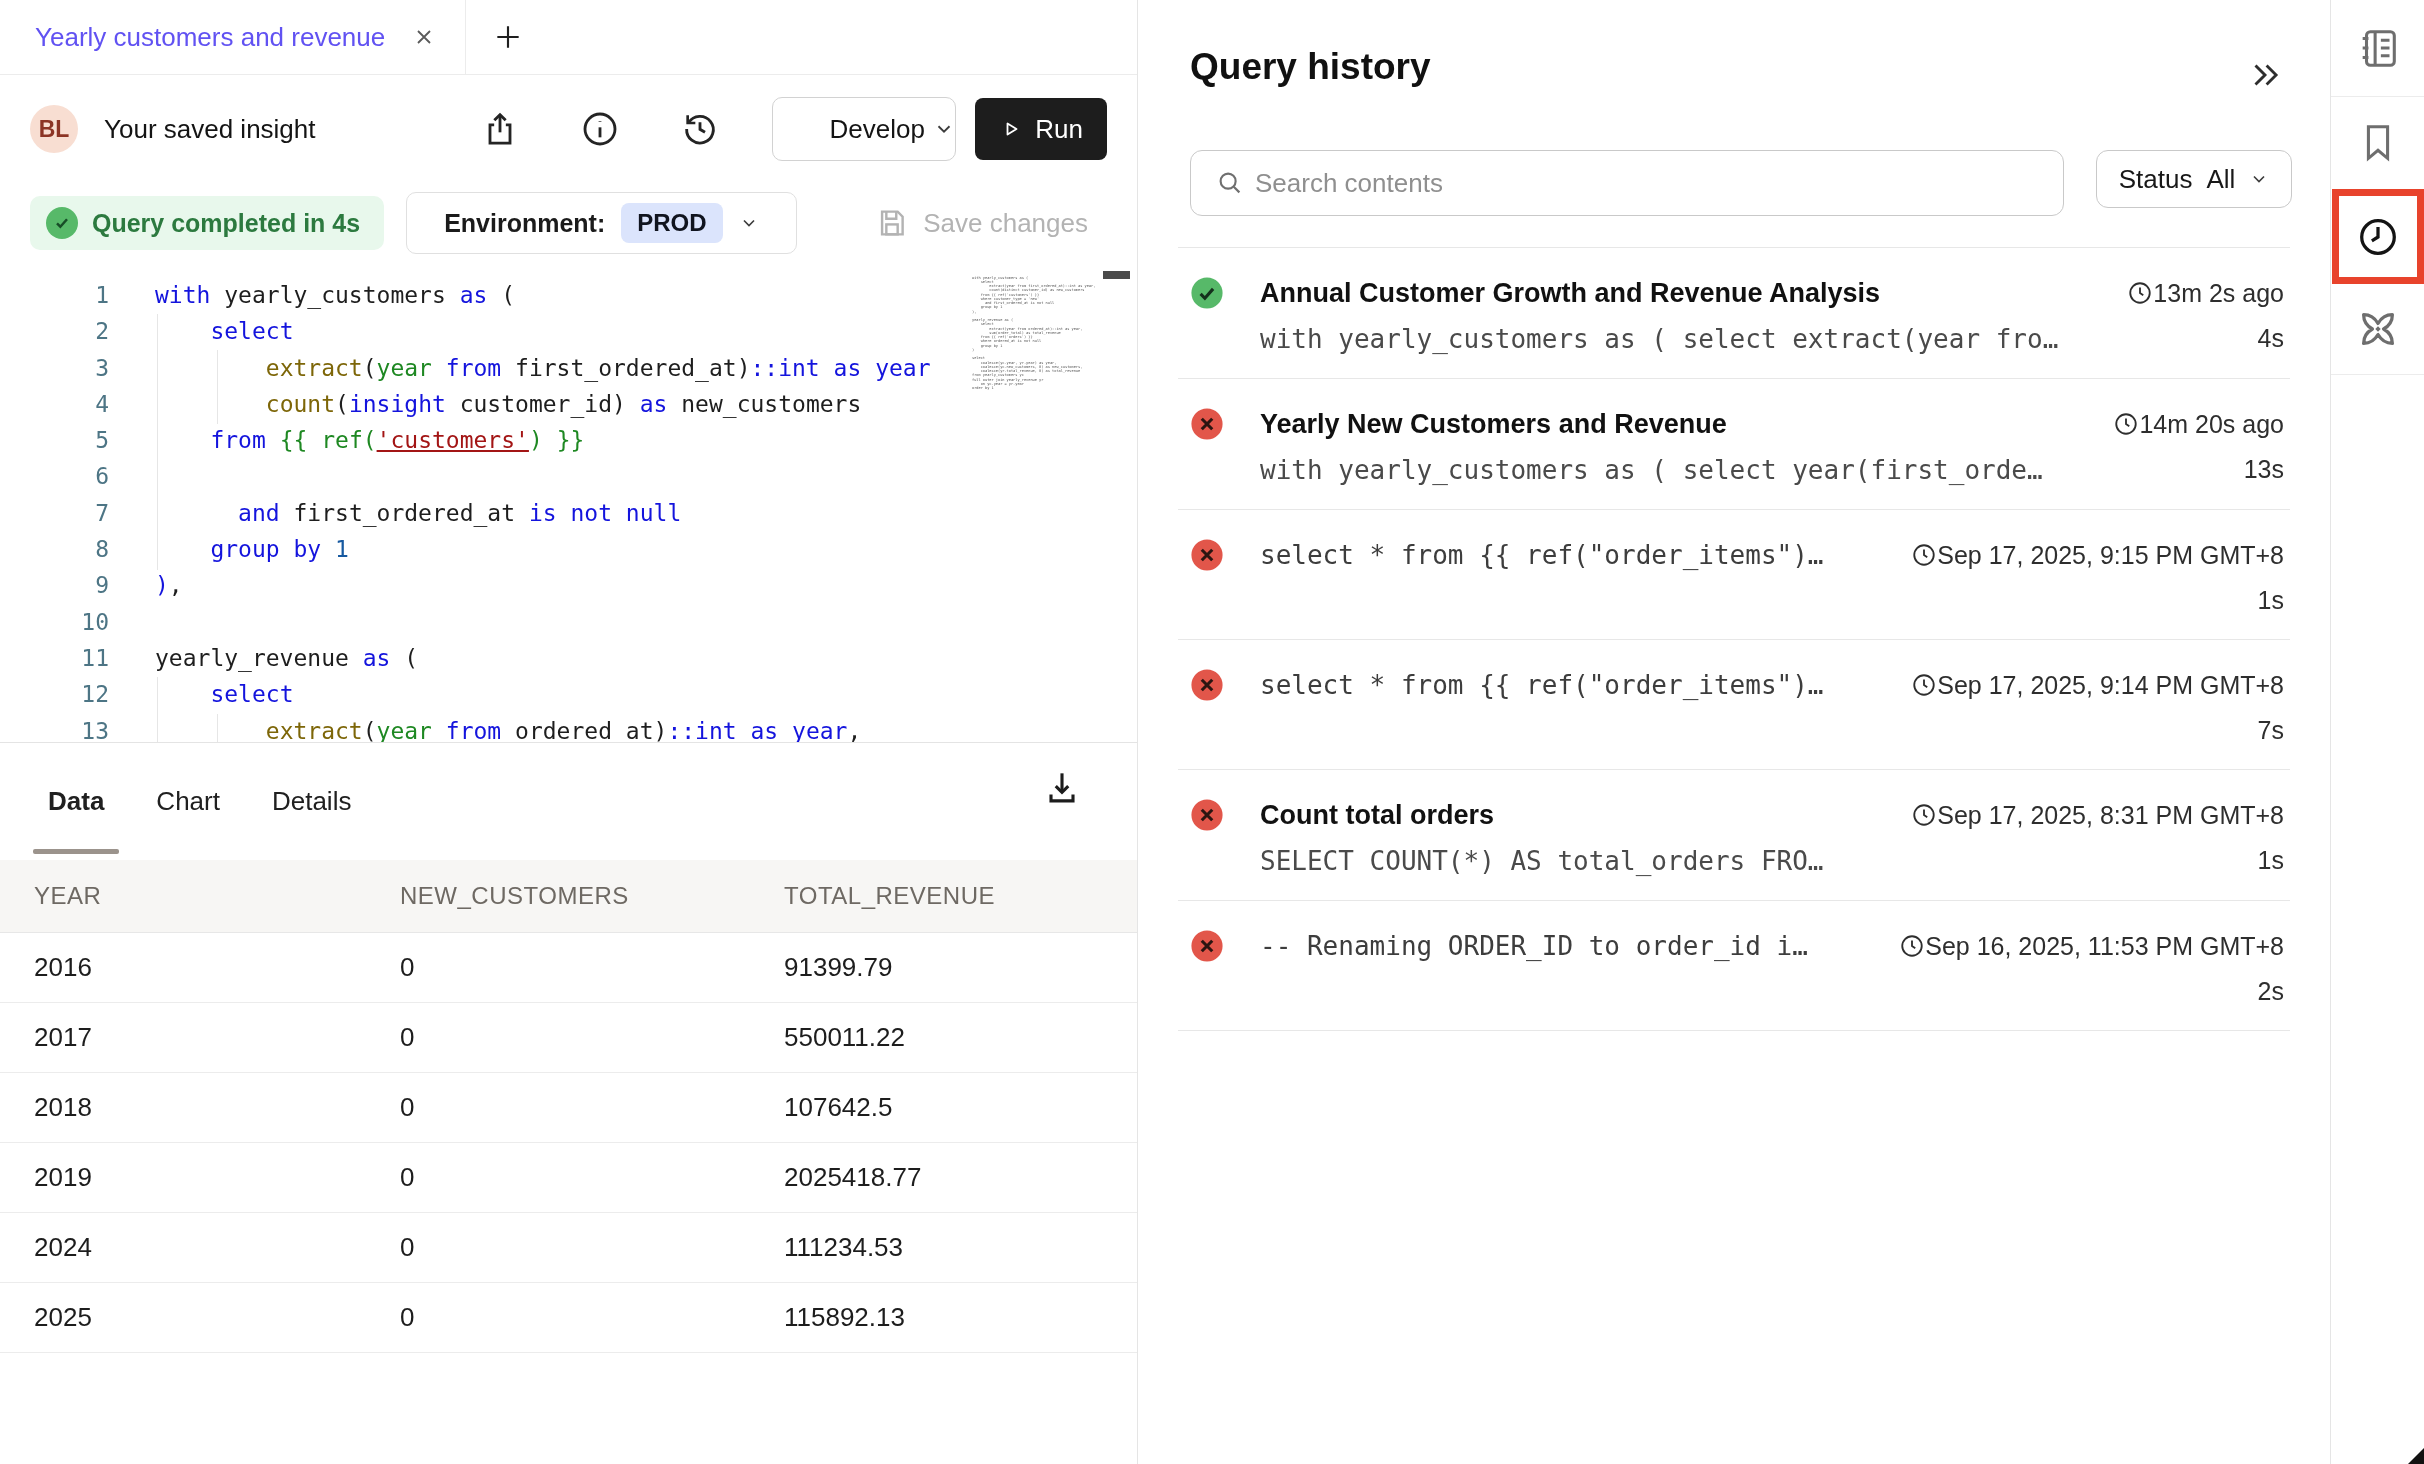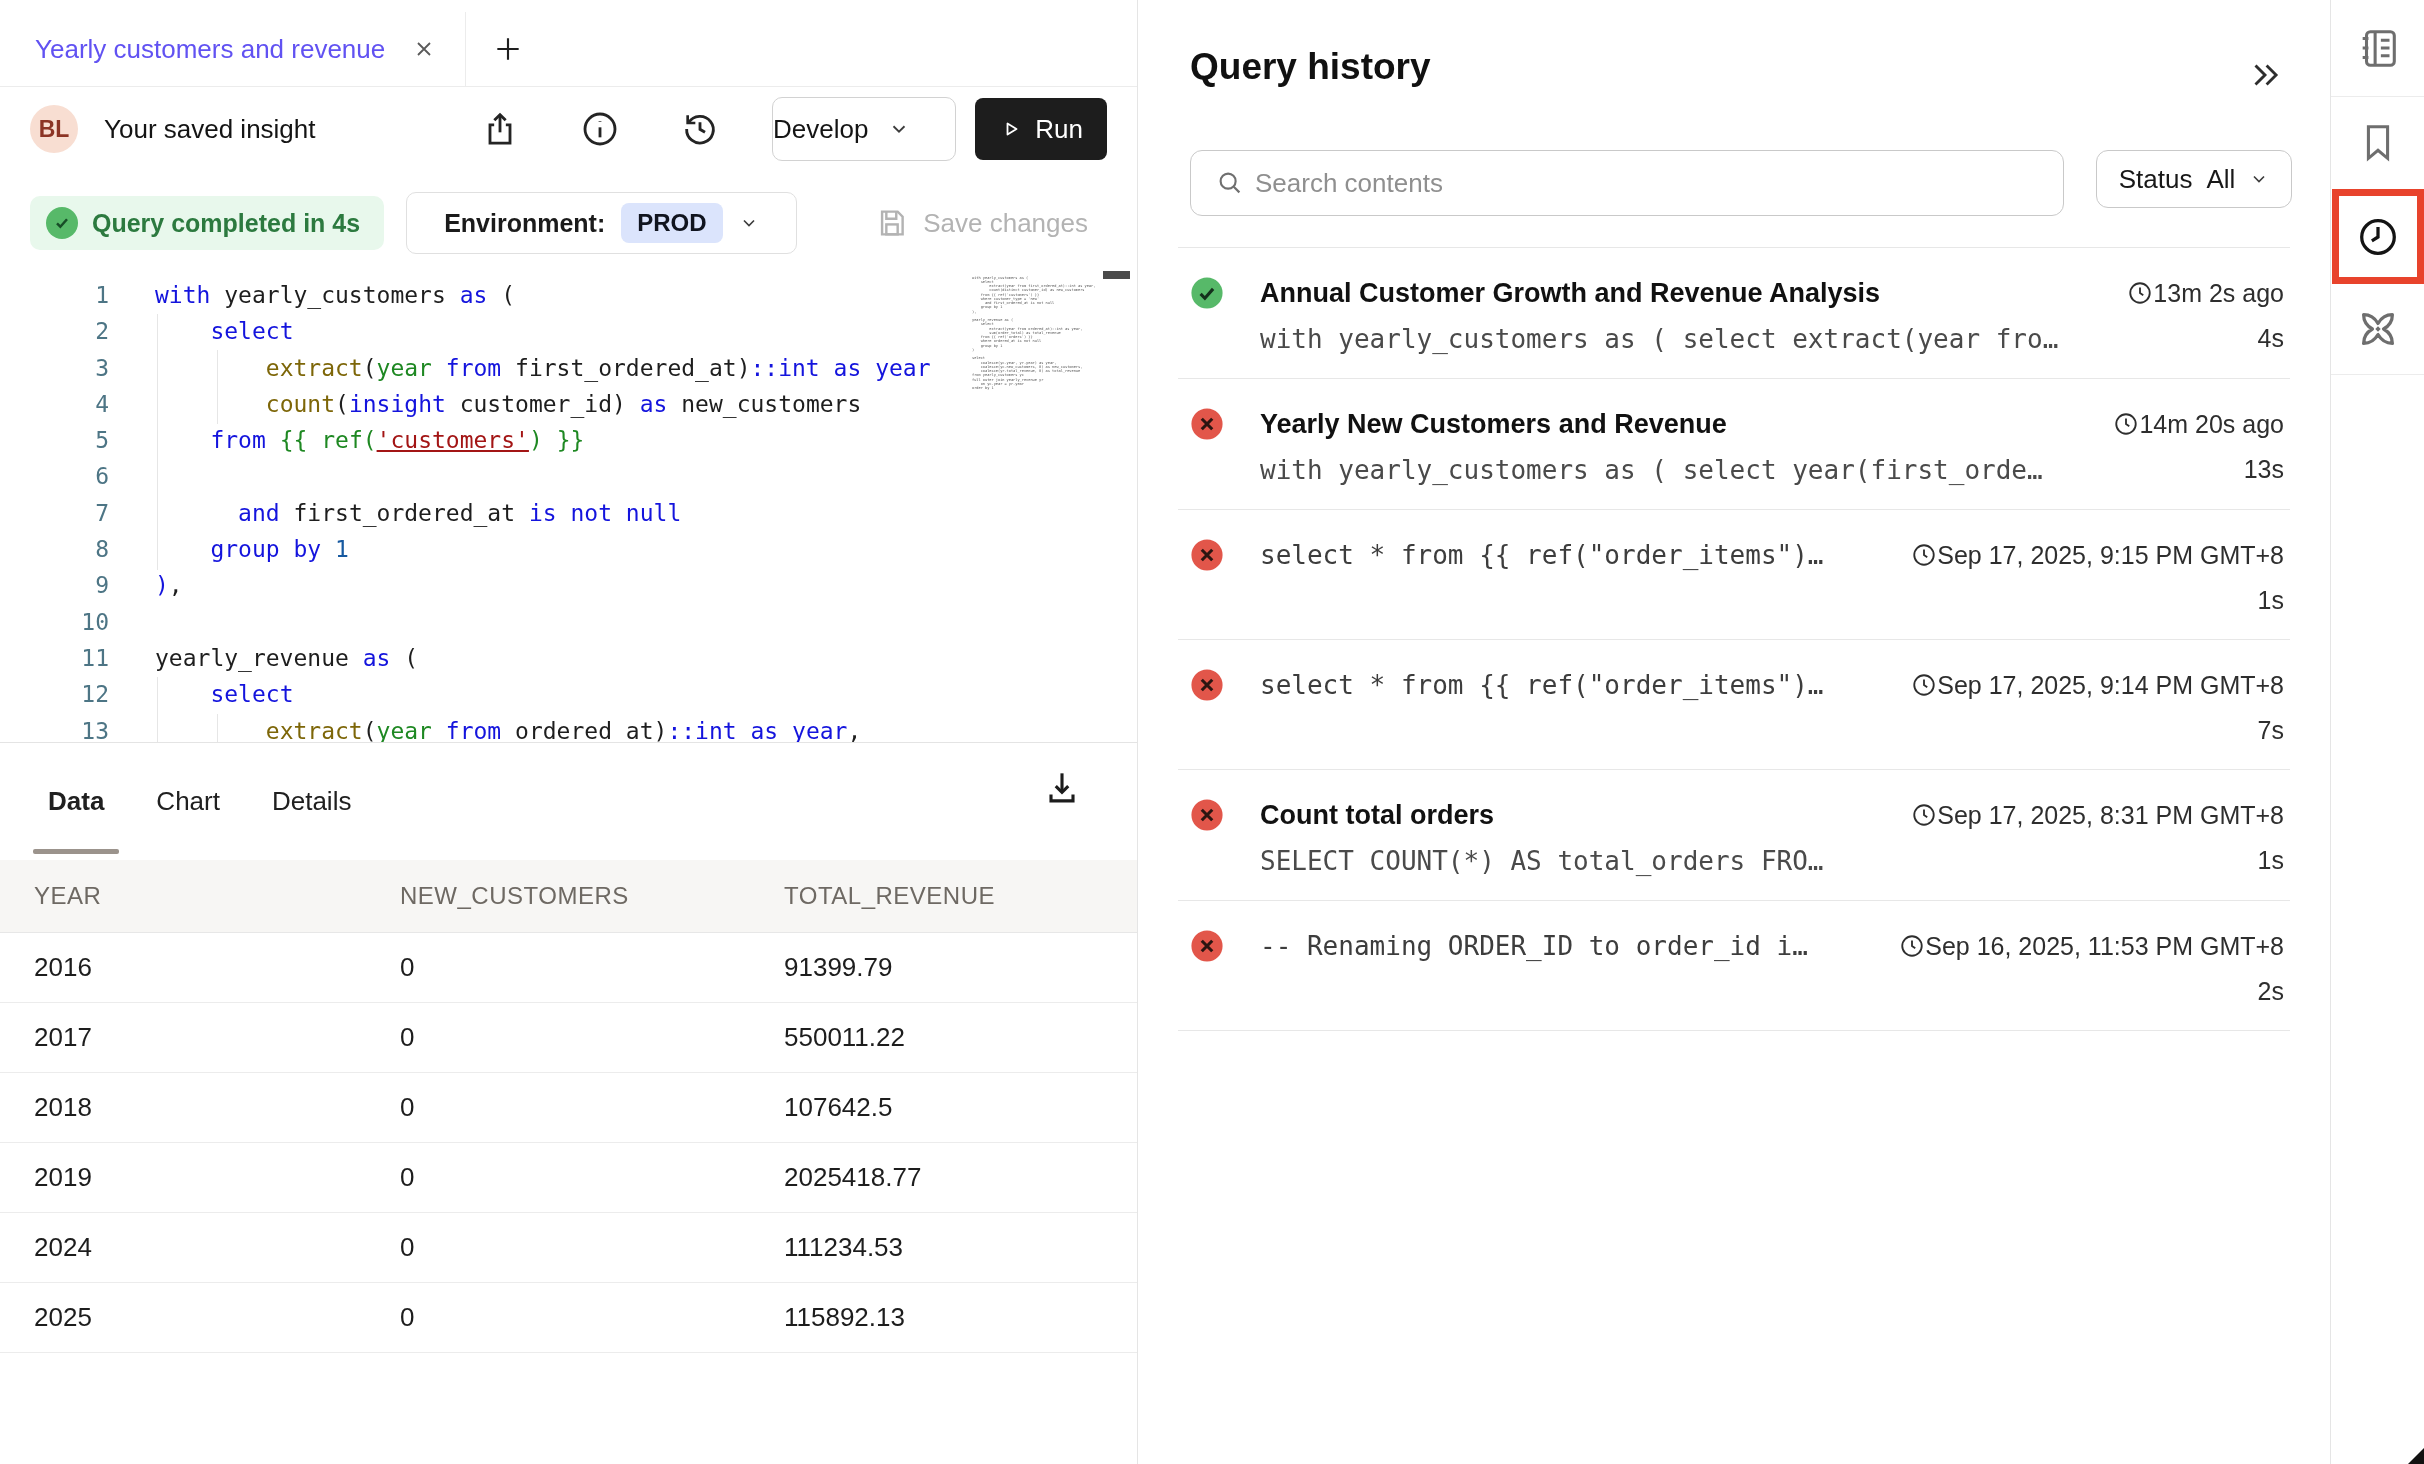--- a/index.html
+++ b/index.html
@@ -2,35 +2,35 @@
 <html><head>
 <meta charset="utf-8">
 <style>
   html,body{margin:0;padding:0;background:#fff;}
   .screen{position:relative;width:2424px;height:1464px;background:#fff;overflow:hidden;
           font-family:"Liberation Sans",sans-serif;color:#1c1c1c;}
 
   
   .left-pane{position:absolute;left:0;top:0;width:1137px;height:1464px;border-right:1px solid #e5e5e5;background:#fff;}
 
-  .tabbar{position:absolute;left:0;top:12px;width:100%;height:74px;border-bottom:1px solid #ececec;display:flex;align-items:center;}
+  .tabbar{position:absolute;left:0;top:0;width:100%;height:74px;border-bottom:1px solid #ececec;display:flex;align-items:center;}
   .tab-active{display:flex;align-items:center;gap:26px;padding:0 28px 0 35px;height:100%;}
   .tab-title{font-size:26px;color:#6152f2;}
   .tab-close{width:26px;height:26px;color:#5a5a5a;display:flex;align-items:center;justify-content:center;cursor:pointer;}
   .tab-divider{width:1px;height:74px;background:#ececec;}
   .tab-new{margin-left:22px;width:40px;height:40px;display:flex;align-items:center;justify-content:center;color:#1f1f1f;}
 
   .toolbar{position:absolute;left:0;top:74px;width:100%;height:110px;display:flex;align-items:center;}
   .avatar{width:48px;height:48px;border-radius:50%;background:#f8ded2;color:#8c3425;font-weight:700;font-size:23px;
           display:flex;align-items:center;justify-content:center;margin-left:30px;}
   .saved-label{margin-left:26px;font-size:26px;color:#141414;}
   .tb-icons{position:absolute;left:478px;display:flex;gap:56px;align-items:center;}
   .tb-icon{width:44px;height:44px;color:#242424;display:flex;align-items:center;justify-content:center;cursor:pointer;}
   .develop-btn{position:absolute;left:772px;width:182px;height:62px;border:1.5px solid #d2d2d2;border-radius:10px;background:#fff;
-               display:flex;align-items:center;justify-content:flex-start;gap:20px;font-size:26px;color:#141414;cursor:pointer;}
+               display:flex;align-items:center;justify-content:flex-end;gap:8px;font-size:26px;color:#141414;cursor:pointer;}
   .run-btn{position:absolute;left:975px;width:132px;height:62px;background:#1d1d1d;border-radius:8px;color:#fff;
            display:flex;align-items:center;justify-content:center;gap:12px;font-size:26px;cursor:pointer;}
 
   .statusbar{position:absolute;left:0;top:184px;width:100%;height:78px;display:flex;align-items:center;}
   .status-pill{margin-left:30px;height:54px;background:#e8f8ec;border-radius:10px;display:flex;align-items:center;gap:14px;
                padding:0 24px 0 16px;color:#2c7a3f;font-size:25px;font-weight:700;}
   .check-bubble{width:32px;height:32px;border-radius:50%;background:#57b969;display:flex;align-items:center;justify-content:center;}
   .env-btn{margin-left:22px;height:60px;border:1.5px solid #e0e0e0;border-radius:10px;display:flex;align-items:center;gap:16px;
            padding:0 37px;cursor:pointer;}
   .env-label{font-size:25px;font-weight:600;color:#1b1b1b;}

